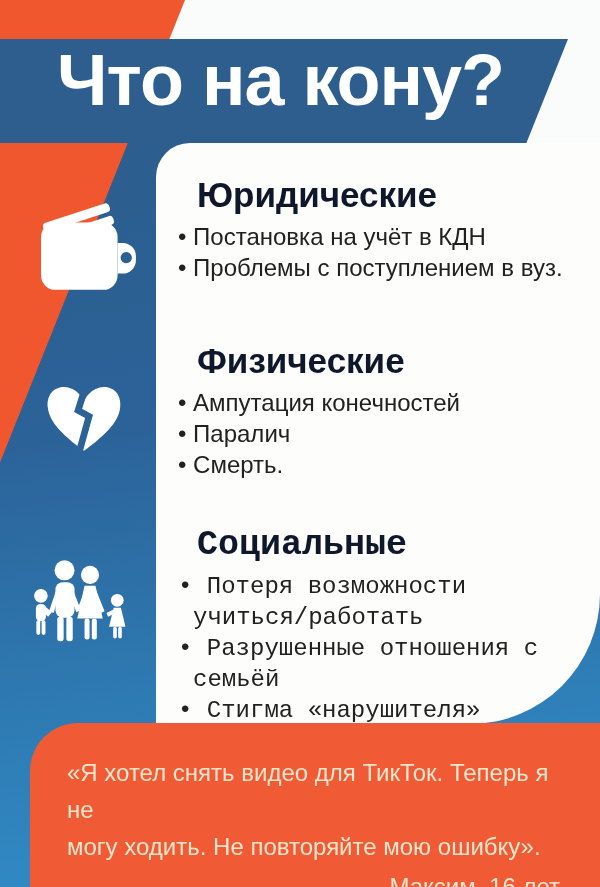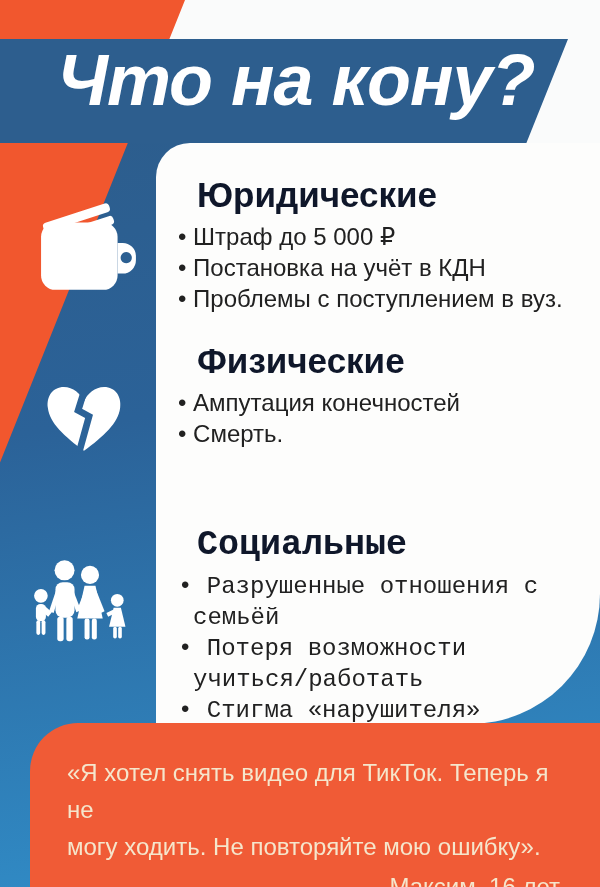--- a/index.html
+++ b/index.html
@@ -15,21 +15,21 @@
     position:absolute;left:-215px;top:0;width:400px;height:470px;
     background:#f1572e;transform:skewX(-21.8deg);transform-origin:0 0;
   }
   
   .banner{
     position:absolute;left:0;top:39px;width:568px;height:104px;
     background:#2d5e8e;transform:skewX(-21.8deg);transform-origin:0 0;
   }
   .poster-title{
     position:absolute;left:57px;top:44px;margin:0;
-    font-size:72px;line-height:72px;font-weight:bold;color:#ffffff;letter-spacing:-1px;font-style:italic;
+    font-size:72px;line-height:72px;font-weight:bold;color:#ffffff;letter-spacing:-1px;
   }
   
   .card{
     position:absolute;left:156px;top:143px;width:444px;height:581px;
     background:#fdfdfc;border-radius:34px 0 130px 0;
   }
   .risk-section{position:absolute;left:22px;width:405px;}
   .risk-section:nth-child(1){top:30px;}
   .risk-section:nth-child(2){top:196px;}
   .risk-section:nth-child(3){top:380px;font-family:Liberation Mono, monospace;}
@@ -65,38 +65,38 @@
   <div class="top-white"></div>
   <div class="stripe"></div>
   <div class="banner"></div>
   <h1 class="poster-title">Что на кону?</h1>
 
   <div class="card">
     <div>
         <section class="risk-section">
           <h2 class="sec-title">Юридические</h2>
           <ul class="sec-list">
-            <li>Штраф до 5 000 ₽</li>
             <li>Постановка на учёт в КДН</li>
             <li>Проблемы с поступлением в вуз.</li>
           </ul>
         </section>
         <section class="risk-section">
           <h2 class="sec-title">Физические</h2>
           <ul class="sec-list">
             <li>Ампутация конечностей</li>
+            <li>Паралич</li>
             <li>Смерть.</li>
           </ul>
         </section>
         <section class="risk-section">
           <h2 class="sec-title">Социальные</h2>
           <ul class="sec-list">
-            <li>Разрушенные отношения с семьёй</li>
             <li>Потеря возможности
 учиться/работать</li>
+            <li>Разрушенные отношения с семьёй</li>
             <li>Стигма «нарушителя»</li>
           </ul>
         </section>
       </div>
   </div>
 
   <div class="icon icon-wallet">
     <svg viewBox="0 0 100 100" fill="#ffffff" xmlns="http://www.w3.org/2000/svg">
       <g transform="rotate(-18 50 46)">
         <rect x="12" y="14" width="68" height="9" rx="3.5"></rect>

